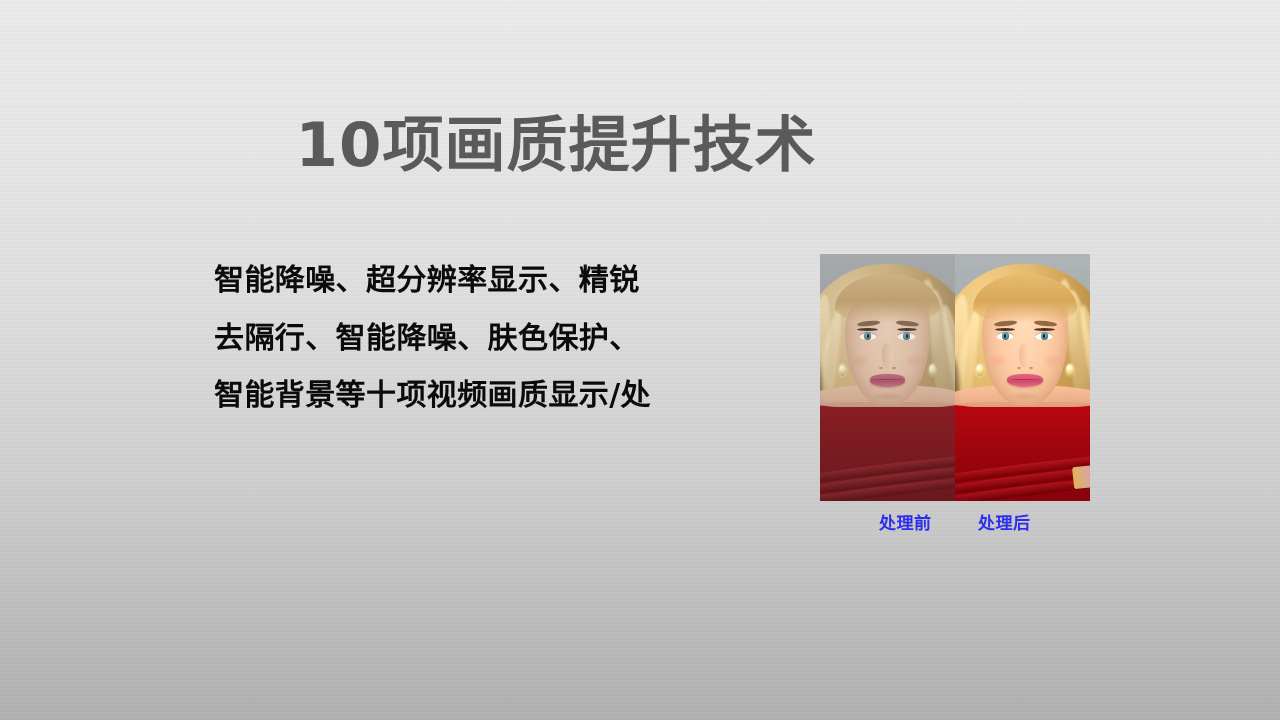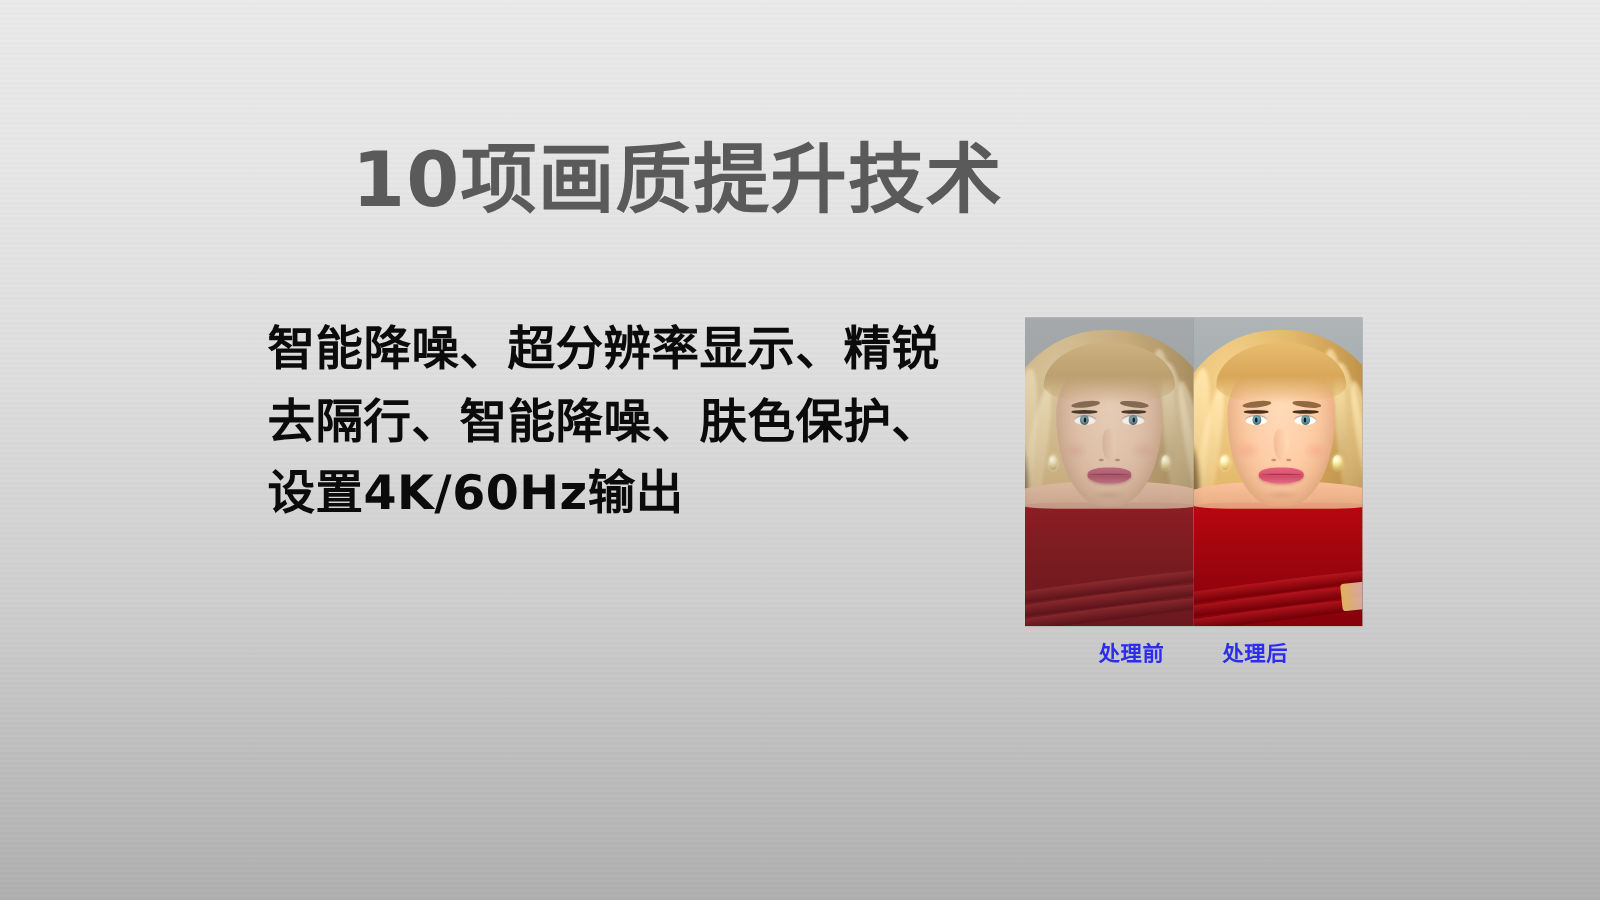--- a/index.html
+++ b/index.html
@@ -26,21 +26,21 @@
         rgba(0,0,0,0.012) 2px,
         rgba(0,0,0,0.012) 4px
       ),
       linear-gradient(to bottom, #eaeaea 0%, #e7e7e7 18%, #dedede 42%, #cfcfcf 66%, #bcbcbc 86%, #b0b0b0 100%);
     overflow: hidden;
   }
 
   
   .title {
     position: absolute;
-    left: 0;
+    left: 14px;
     top: 72px;
     width: 1084px;
     text-align: center;
     font-family: "DejaVu Sans", "Liberation Sans", sans-serif;
     font-size: 61px;
     font-weight: 700;
     letter-spacing: 1px;
     color: #5a5a5a;
     line-height: 1.05;
     white-space: nowrap;
@@ -48,21 +48,21 @@
 
   
   .body-text {
     position: absolute;
     left: 214px;
     top: 251px;
     width: 500px;
   }
   .body-line {
     font-family: "DejaVu Sans", "Liberation Sans", sans-serif;
-    font-size: 38px;
+    font-size: 30px;
     font-weight: 700;
     color: #0b0b0b;
     line-height: 57.5px;
     height: 57.5px;
     white-space: nowrap;
     letter-spacing: 0.4px;
   }
 
   
   .figure {
@@ -362,21 +362,21 @@
 </head>
 <body>
 
 <div class="slide">
 
   <h1 class="title">10项画质提升技术</h1>
 
   <div class="body-text">
     <div class="body-line">智能降噪、超分辨率显示、精锐</div>
     <div class="body-line">去隔行、智能降噪、肤色保护、</div>
-    <div class="body-line">设置4K/60Hz输出</div>
+    <div class="body-line">智能背景等十项视频画质显示/处</div>
   </div>
 
   <div class="figure">
 
     <div class="photo-pair">
 
       <div class="photo photo-before">
         <div class="portrait">
           <div class="hair-back"></div>
           <div class="hair-strand hs1"></div>

